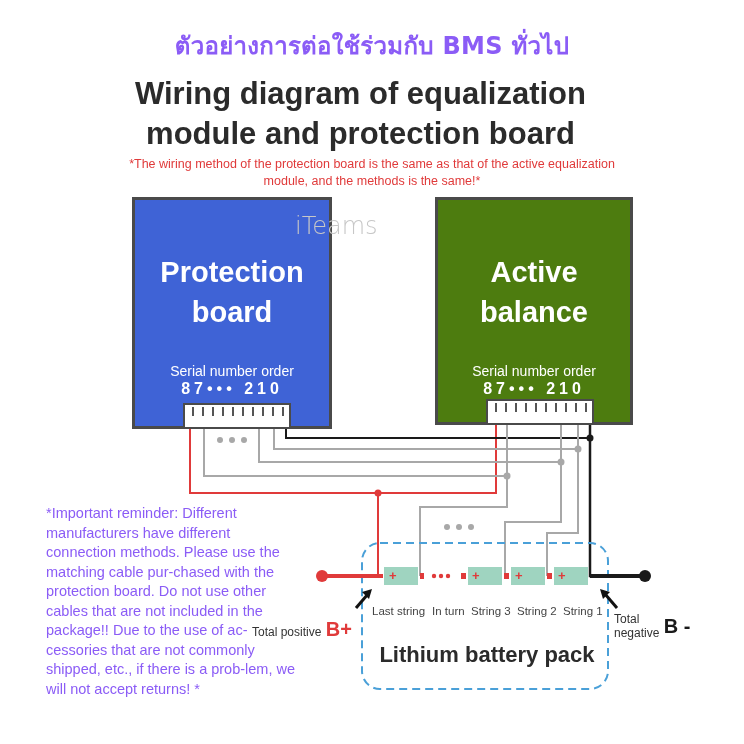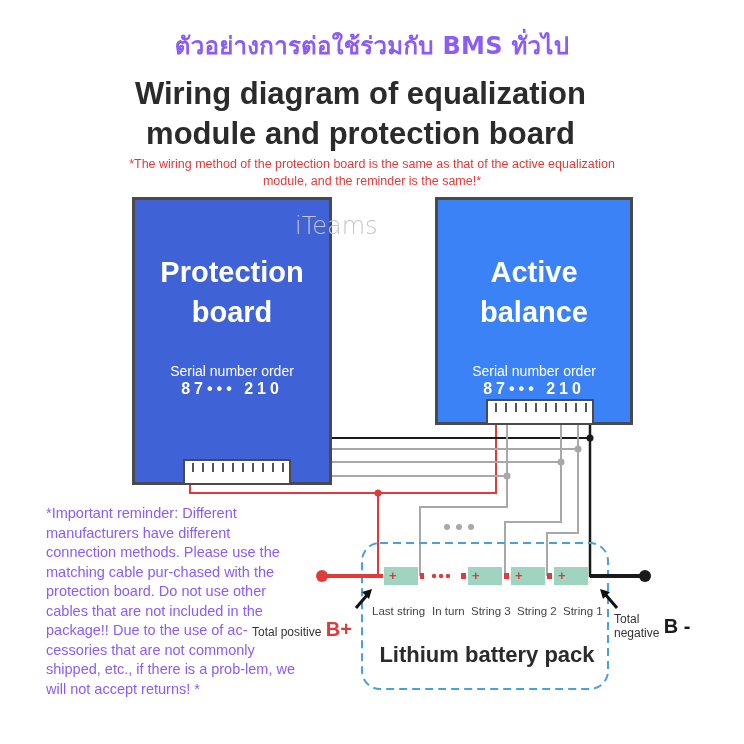--- a/index.html
+++ b/index.html
@@ -2,22 +2,22 @@
 <html><head>
 <meta charset="utf-8">
 <style>
   html, body { margin:0; padding:0; background:#ffffff; }
   body { width:744px; height:744px; position:relative; overflow:hidden; font-family:"Liberation Sans", sans-serif; }
   .abs { position:absolute; }
   .thai-title { left:0; top:26px; width:744px; text-align:center; color:#8b5cf6; font-size:24px; font-weight:bold; font-family:"DejaVu Sans", sans-serif; letter-spacing:0.3px; }
   .main-title { left:0; top:74px; width:721px; text-align:center; color:#2b2b2b; font-size:31px; font-weight:bold; line-height:40px; }
   .note { left:60px; top:156px; width:624px; text-align:center; color:#e03a3a; font-size:12.5px; line-height:17px; }
   .board { border:3px solid #4a4a4a; box-sizing:border-box; color:#fff; text-align:center; }
-  .board-blue { left:132px; top:197px; width:200px; height:288px; background:#3f63d6; }
-  .board-black { left:435px; top:197px; width:198px; height:228px; background:#3b82f6; }
+  .board-blue { left:132px; top:197px; width:200px; height:232px; background:#3f63d6; }
+  .board-black { left:435px; top:197px; width:198px; height:228px; background:#4d7c0f; }
   .board-name { position:absolute; left:0; width:100%; top:52px; font-size:29px; font-weight:bold; line-height:40px; }
   .serial-label { position:absolute; left:0; width:100%; top:163px; font-size:14px; }
   .serial-seq { position:absolute; left:0; width:100%; top:180px; font-size:16px; letter-spacing:4px; font-weight:bold; }
   .connector { position:absolute; background:#fff; border:2px solid #4a4a4a; box-sizing:border-box; height:26px; width:108px; bottom:-3px; }
   .board-blue .connector { left:48px; }
   .board-black .connector { left:48px; }
   .watermark { left:295px; top:212px; color:#c7c7c7; font-size:24px; font-family:"DejaVu Sans", sans-serif; font-weight:300; }
   .reminder { left:46px; top:504px; width:250px; color:#8b5cf6; font-size:14.5px; line-height:19.5px; }
   .label-small { font-size:12px; color:#333; }
   .bigsign { font-size:20px; font-weight:bold; }
@@ -27,21 +27,21 @@
 </head>
 <body>
 
 <div class="abs thai-title">ตัวอย่างการต่อใช้ร่วมกับ BMS ทั่วไป</div>
 <div class="abs main-title">
   <div>Wiring diagram of equalization</div>
   <div>module and protection board</div>
 </div>
 <div class="abs note">
   <div>*The wiring method of the protection board is the same as that of the active equalization</div>
-  <div>module, and the reminder is the same!*</div>
+  <div>module, and the methods is the same!*</div>
 </div>
 
 <svg class="abs" style="left:0;top:0;" width="744" height="744">
 
   <polyline points="190,425 190,493 378,493 378,576" fill="none" stroke="#e03a3a" stroke-width="2"></polyline>
 
   <polyline points="496,425 496,493 378,493" fill="none" stroke="#e03a3a" stroke-width="2"></polyline>
   <circle cx="378" cy="493" r="3.5" fill="#e03a3a"></circle>
 
   <polyline points="204,425 204,476 507,476" fill="none" stroke="#a8a8a8" stroke-width="2"></polyline>

